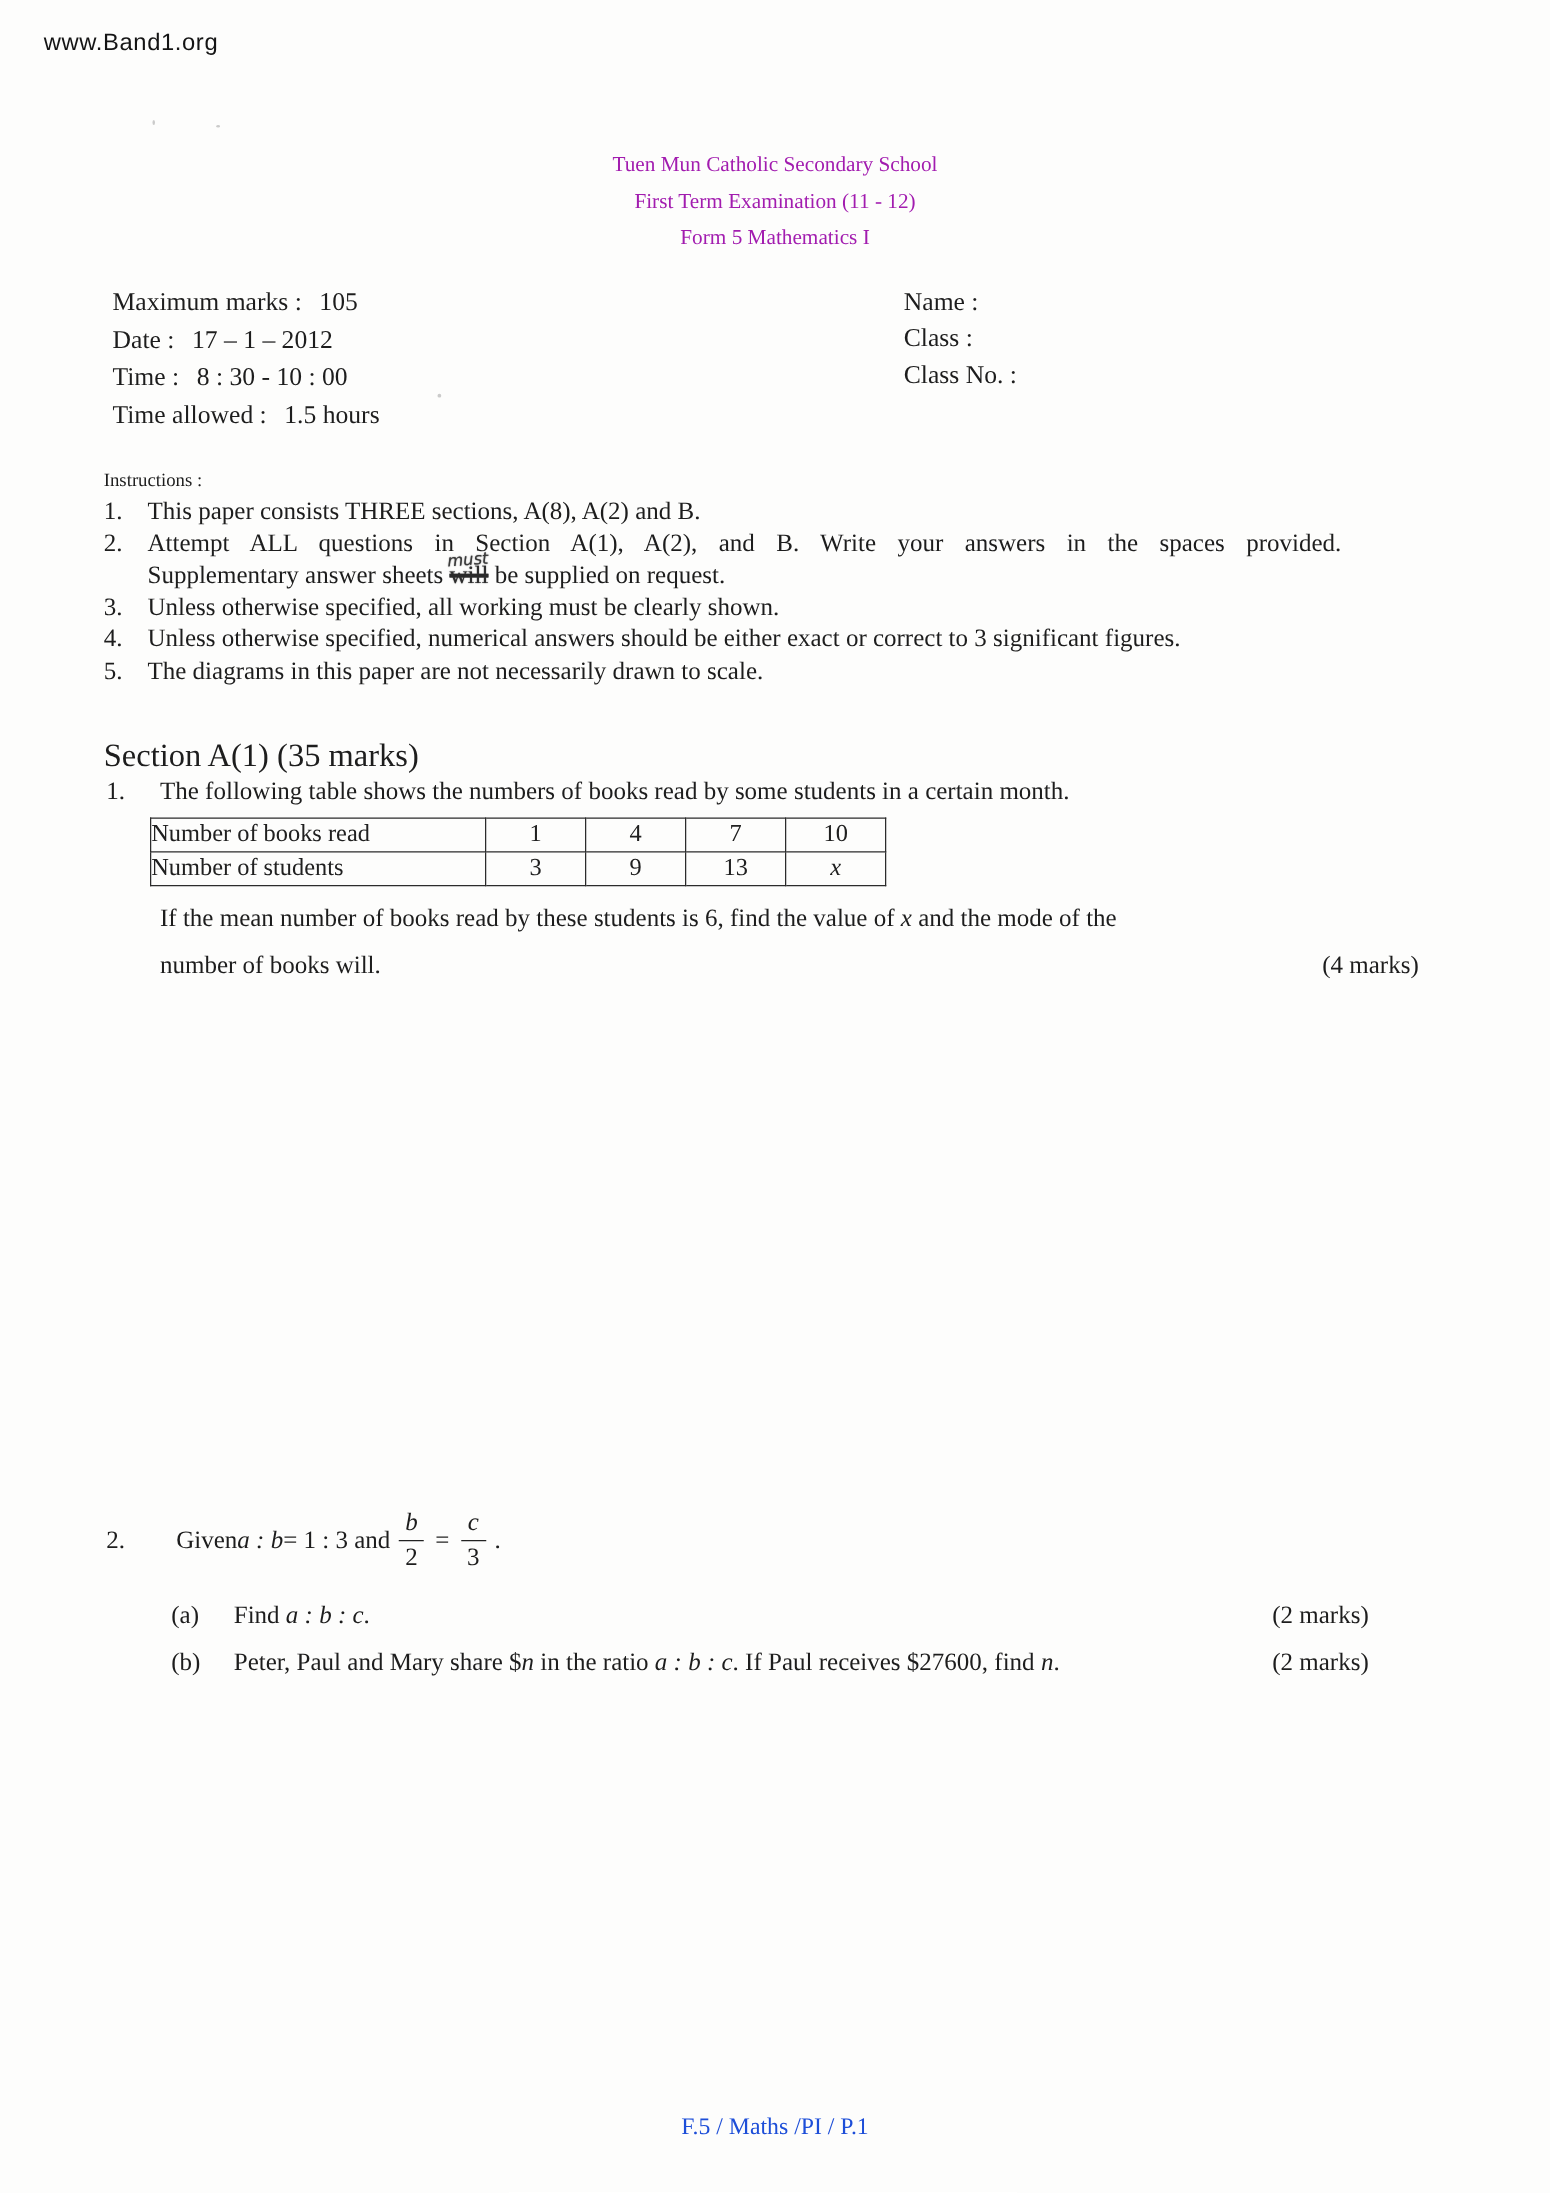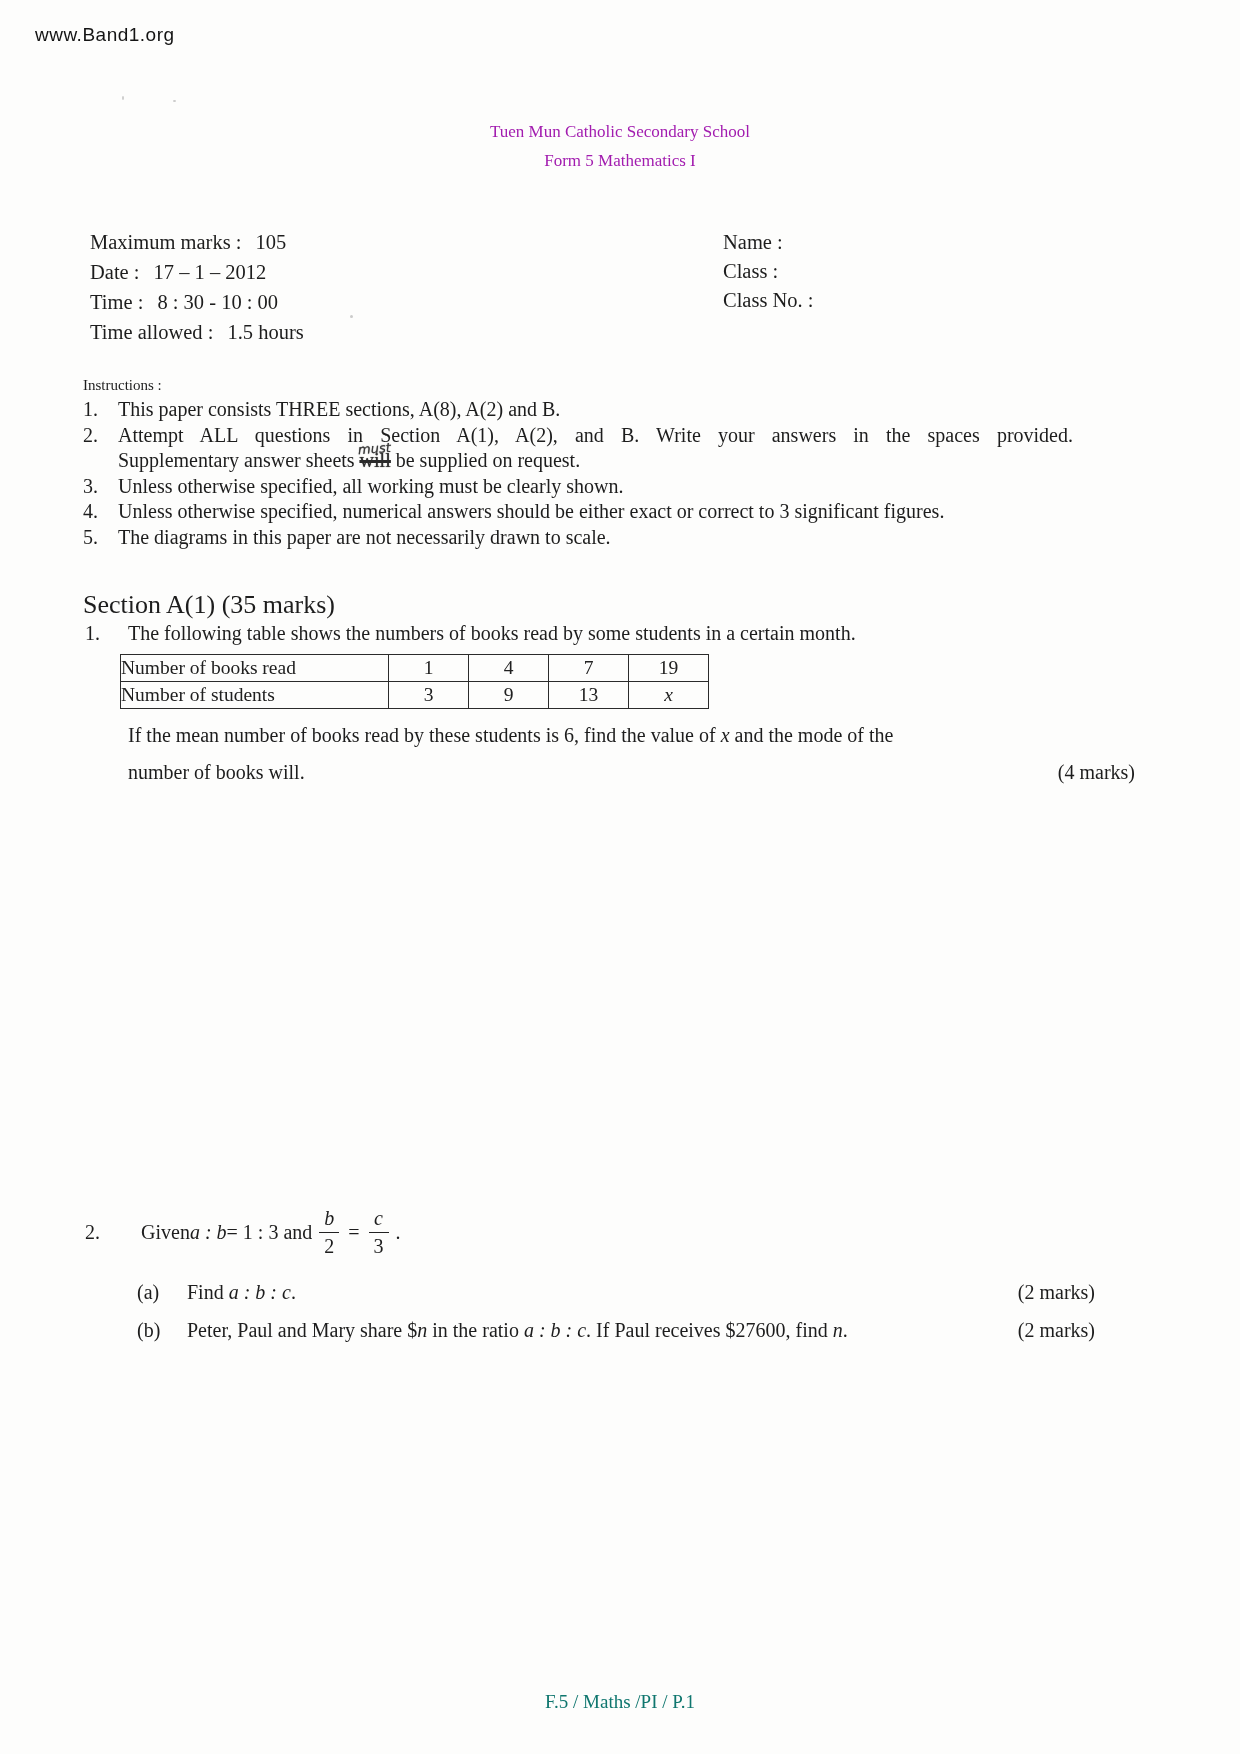--- a/index.html
+++ b/index.html
@@ -70,33 +70,34 @@
   .frac .fr-num { display: block; font-style: italic; padding: 0 5px 2px; }
   .frac .fr-den { display: block; border-top: 1.8px solid #222; padding: 2px 5px 0; }
   .q2-eq { margin: 0 2px; }
   .q2-parts { margin: 20px 0 0 52px; width: 958px; }
   .q2-part { display: flex; margin-bottom: 15px; }
   .part-label { width: 50px; flex: none; }
   .part-text { flex: 1; }
   .part-marks { margin-left: 10px; white-space: nowrap; }
   .footer {
     position: absolute; top: 1691px; left: 0; width: 100%;
-    text-align: center; font-size: 19px; color: #0f766e;
+    text-align: center; font-size: 19px; color: #1d4ed8;
   }
   .speck { position: absolute; background: #9a9a9a; border-radius: 50%; opacity: .5; }
 </style>
 </head>
 <body>
 
 <div class="page">
 
   <div class="watermark">www.Band1.org</div>
 
   <div class="header">
     <div>Tuen Mun Catholic Secondary School</div>
+    <div>First Term Examination (11 - 12)</div>
     <div>Form 5 Mathematics I</div>
   </div>
 
   <div class="info-left">
     <div class="info-row">
       <span class="info-label">Maximum marks :</span>
       <span class="info-value">105</span>
     </div>
     <div class="info-row">
       <span class="info-label">Date :</span>
@@ -158,21 +159,21 @@
       <span>The following table shows the numbers of books read by some students in a certain month.</span>
     </div>
 
     <table class="books-table">
       <tbody>
           <tr>
         <td class="lbl">Number of books read</td>
         <td class="val">1</td>
         <td class="val">4</td>
         <td class="val">7</td>
-        <td class="val">19</td>
+        <td class="val">10</td>
       </tr>
       <tr>
         <td class="lbl">Number of students</td>
         <td class="val">3</td>
         <td class="val">9</td>
         <td class="val">13</td>
         <td class="val var">x</td>
       </tr>
     </tbody>
       </table>

